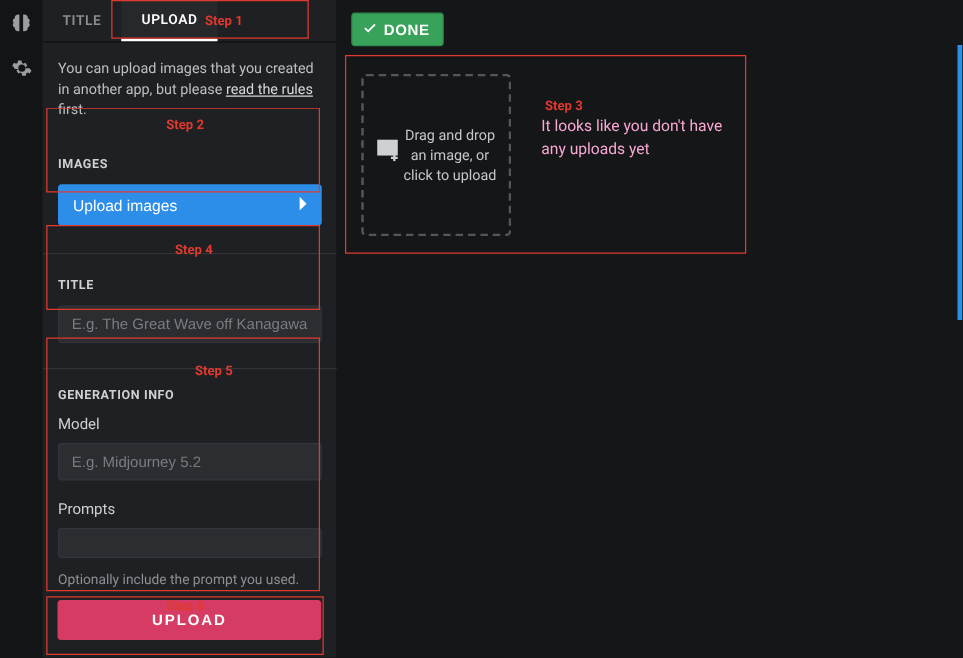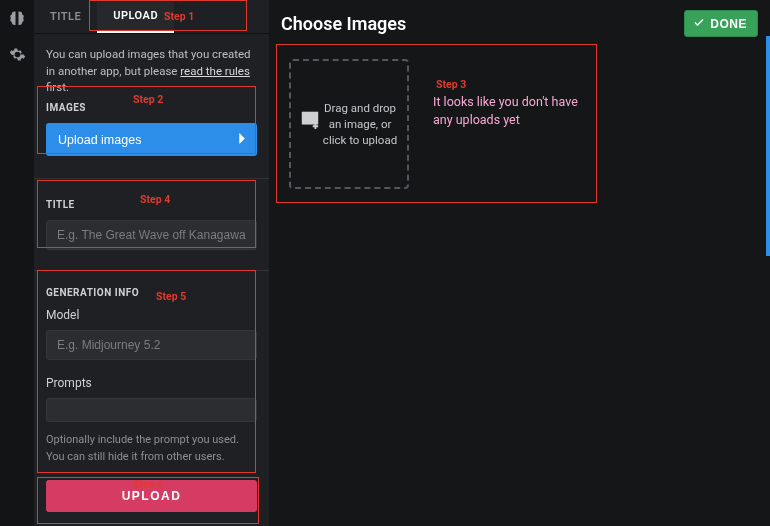--- a/index.html
+++ b/index.html
@@ -5,21 +5,21 @@
   * { box-sizing: border-box; margin: 0; padding: 0; }
   html, body { width: 770px; height: 526px; background: #151618; font-family: -apple-system, BlinkMacSystemFont, "Segoe UI", Roboto, Arial, sans-serif; color: #d5d6d8; overflow: hidden; }
   .app { display: flex; width: 100%; height: 100%; }
   .rail { width: 34px; background: #131416; display: flex; flex-direction: column; align-items: center; padding-top: 10px; gap: 14px; }
   .rail svg { fill: #9b9da0; }
   .sidebar { width: 235px; background: #1e2023; display: flex; flex-direction: column; }
   .tabs { display: flex; height: 34px; border-bottom: 1px solid #111; }
   .tab { flex: 0 0 auto; padding: 0 16px; display: flex; align-items: center; font-size: 11px; font-weight: 600; letter-spacing: 0.5px; color: #8b8d90; cursor: pointer; }
   .tab.active { color: #fff; border-bottom: 2px solid #fff; background:#26282b; }
   .sidebar-content { flex: 1; overflow-y: auto; padding: 12px 12px 0 12px; }
-  .intro { font-size: 11.5px; line-height: 1.45; color: #bfbfc2; margin-bottom: 6px; }
+  .intro { font-size: 11.5px; line-height: 1.45; color: #bfbfc2; margin-bottom: 30px; }
   .intro a { color: #d8d8db; text-decoration: underline; }
   .section-hdr { font-size: 10px; font-weight: 700; letter-spacing: 0.5px; color: #cfd0d2; margin-bottom: 10px; }
   .upload-btn { width: 100%; height: 33px; background: #2d8eea; border: none; border-radius: 3px; color: #fff; font-size: 12.5px; font-weight: 500; display: flex; align-items: center; justify-content: space-between; padding: 0 12px; cursor: pointer; margin-bottom: 22px; }
   .section { margin-bottom: 20px; }
   .hr { border: none; border-top: 1px solid #313337; margin: 0 -12px 16px -12px; }
   .label { font-size: 12px; color: #cfd0d2; margin-bottom: 8px; display:block; }
   .input { width: 100%; height: 30px; background: #2b2d31; border: 1px solid #33353a; border-radius: 3px; color: #d5d6d8; padding: 0 10px; font-size: 12px; }
   .input::placeholder { color: #7a7c80; }
   .promptbox { width: 100%; height: 24px; background: #2b2d31; border: 1px solid #33353a; border-radius: 3px; }
   .helper { font-size: 11px; line-height: 1.5; color: #8d8f93; margin-top: 10px; }
@@ -96,21 +96,20 @@
         
       </div>
     </div>
     <div class="submit-bar">
       <button class="submit">UPLOAD</button>
     </div>
   </div>
 
   <div class="main">
     <div class="main-hdr">
-      <div class="main-title">Choose Images</div>
       <button class="done">
         <span>
           <svg width="12" height="12" viewBox="0 0 24 24" fill="#fff">
               <path d="M9 16l-4-4-2 2 6 6L21 8l-2-2z"></path>
             </svg>
         </span>
         <span>DONE</span>
       </button>
     </div>
     <div class="dropzone-row">

